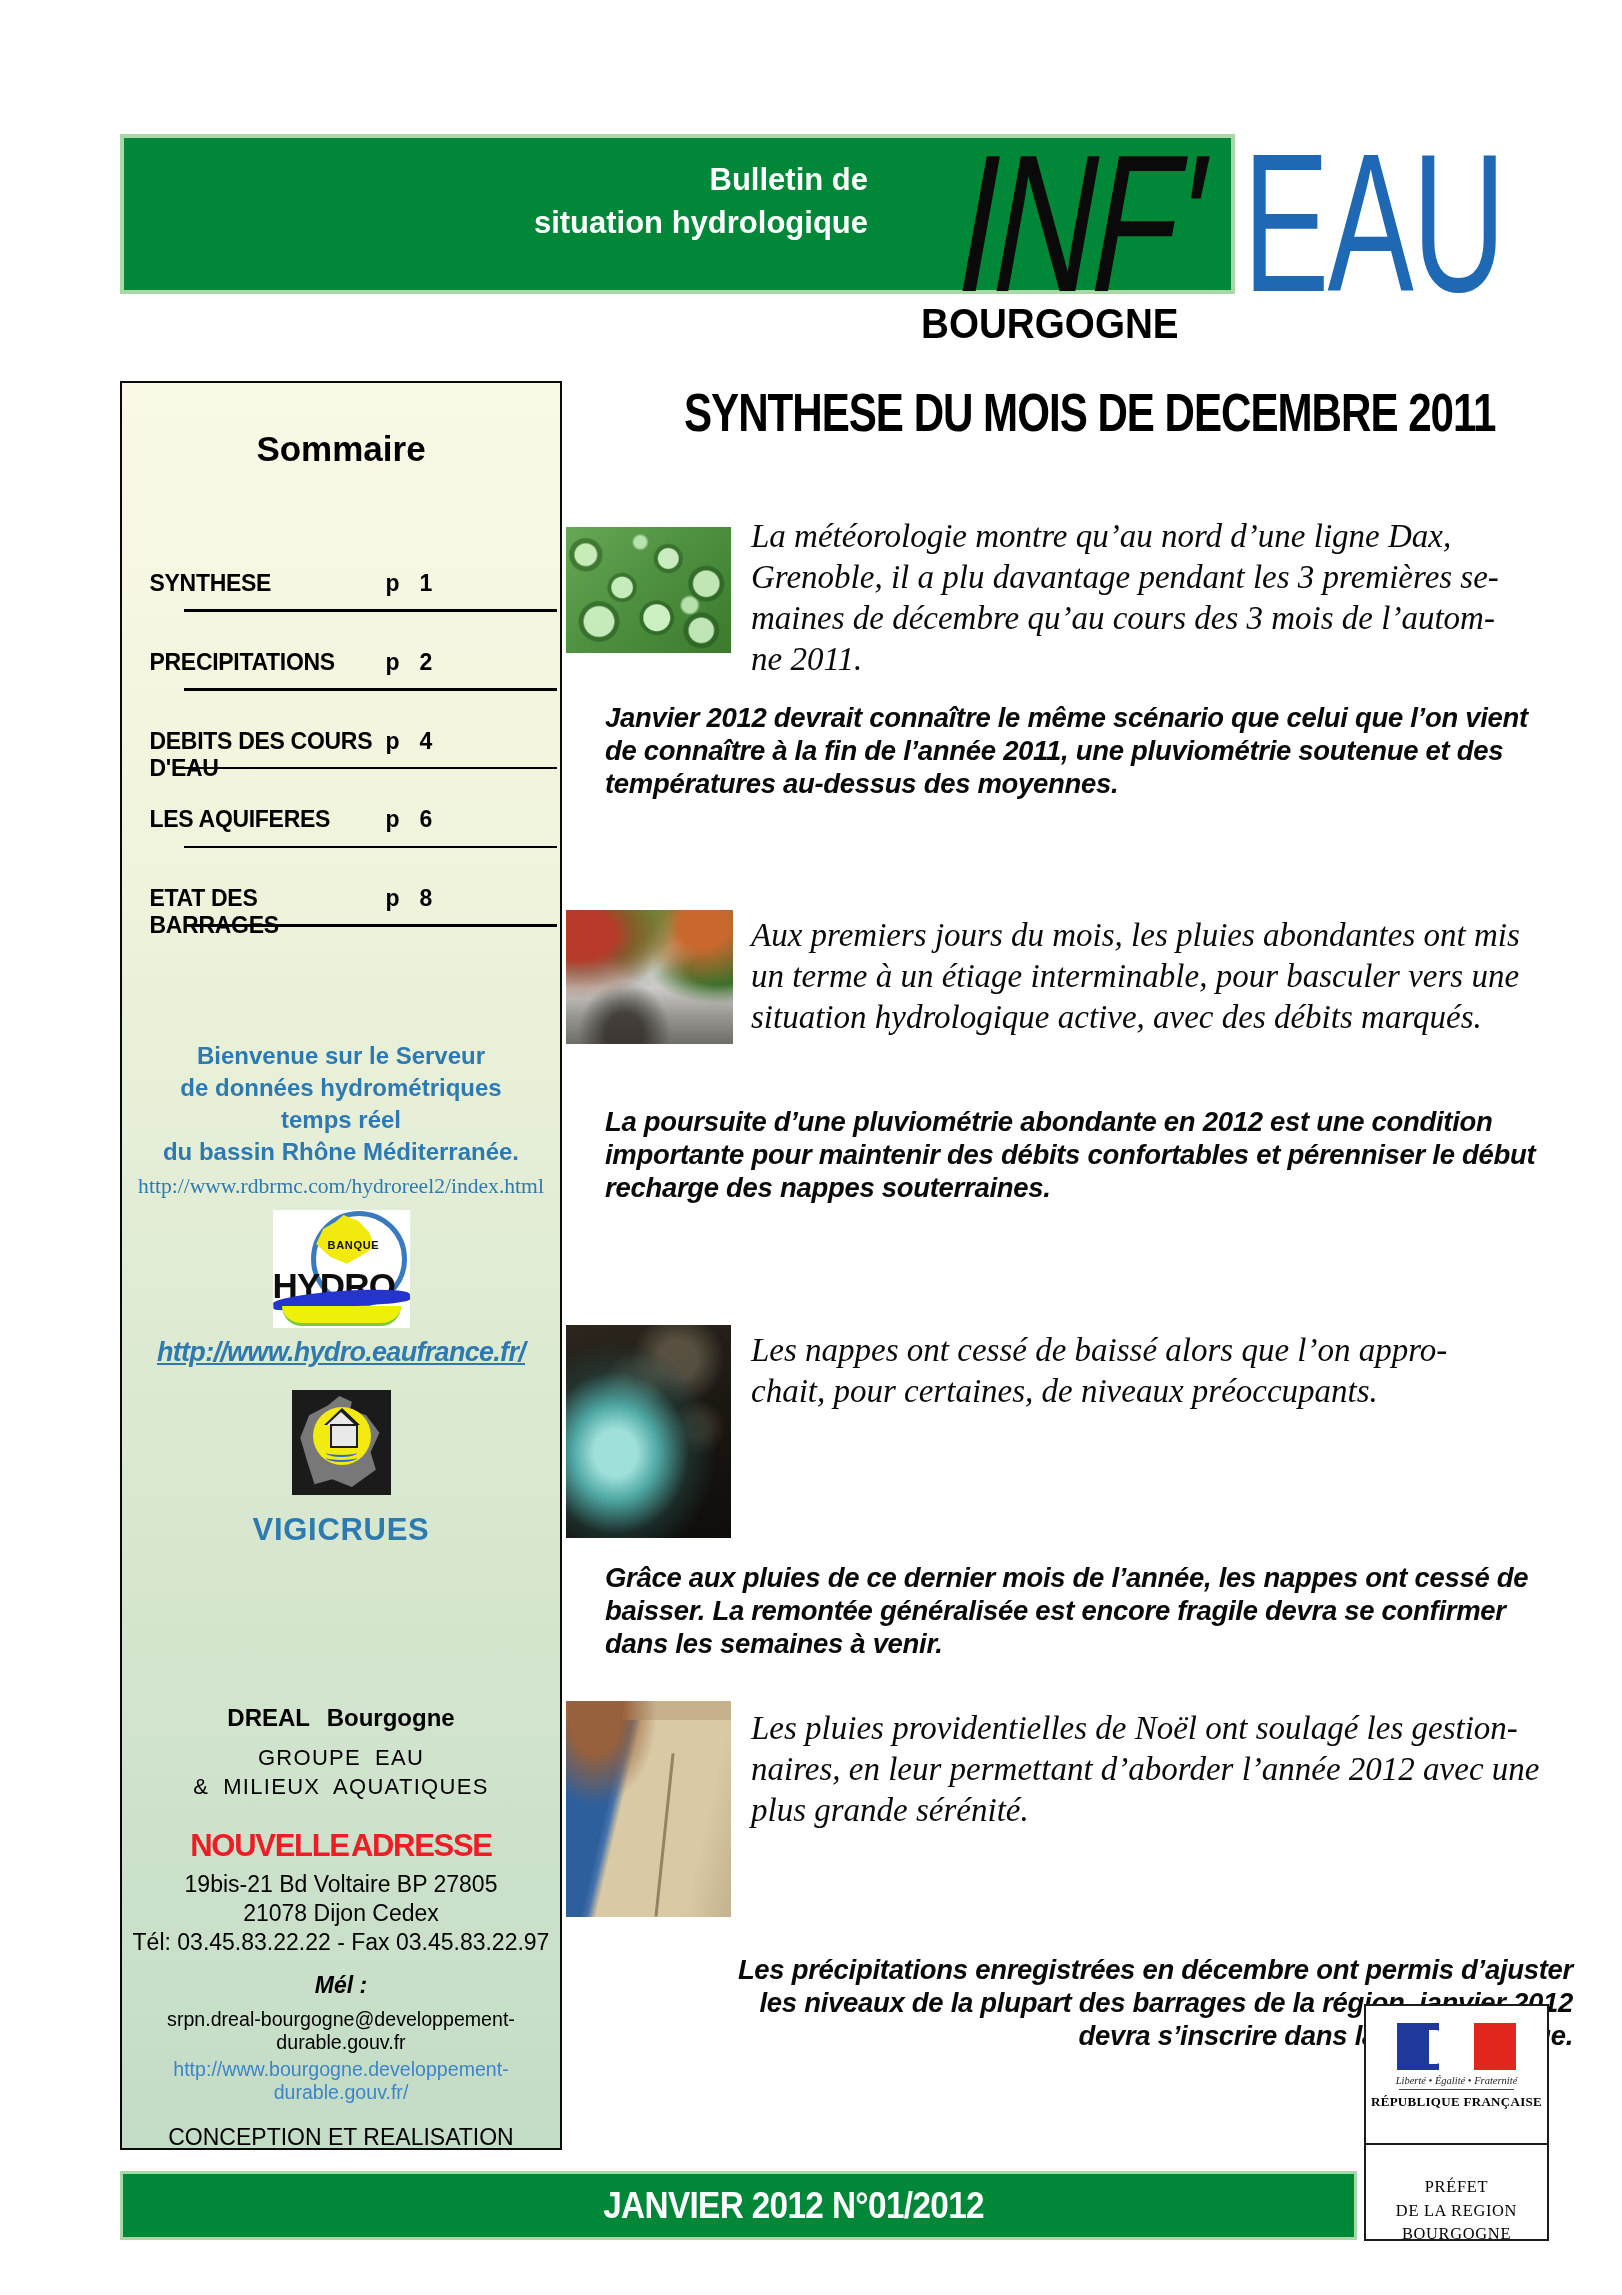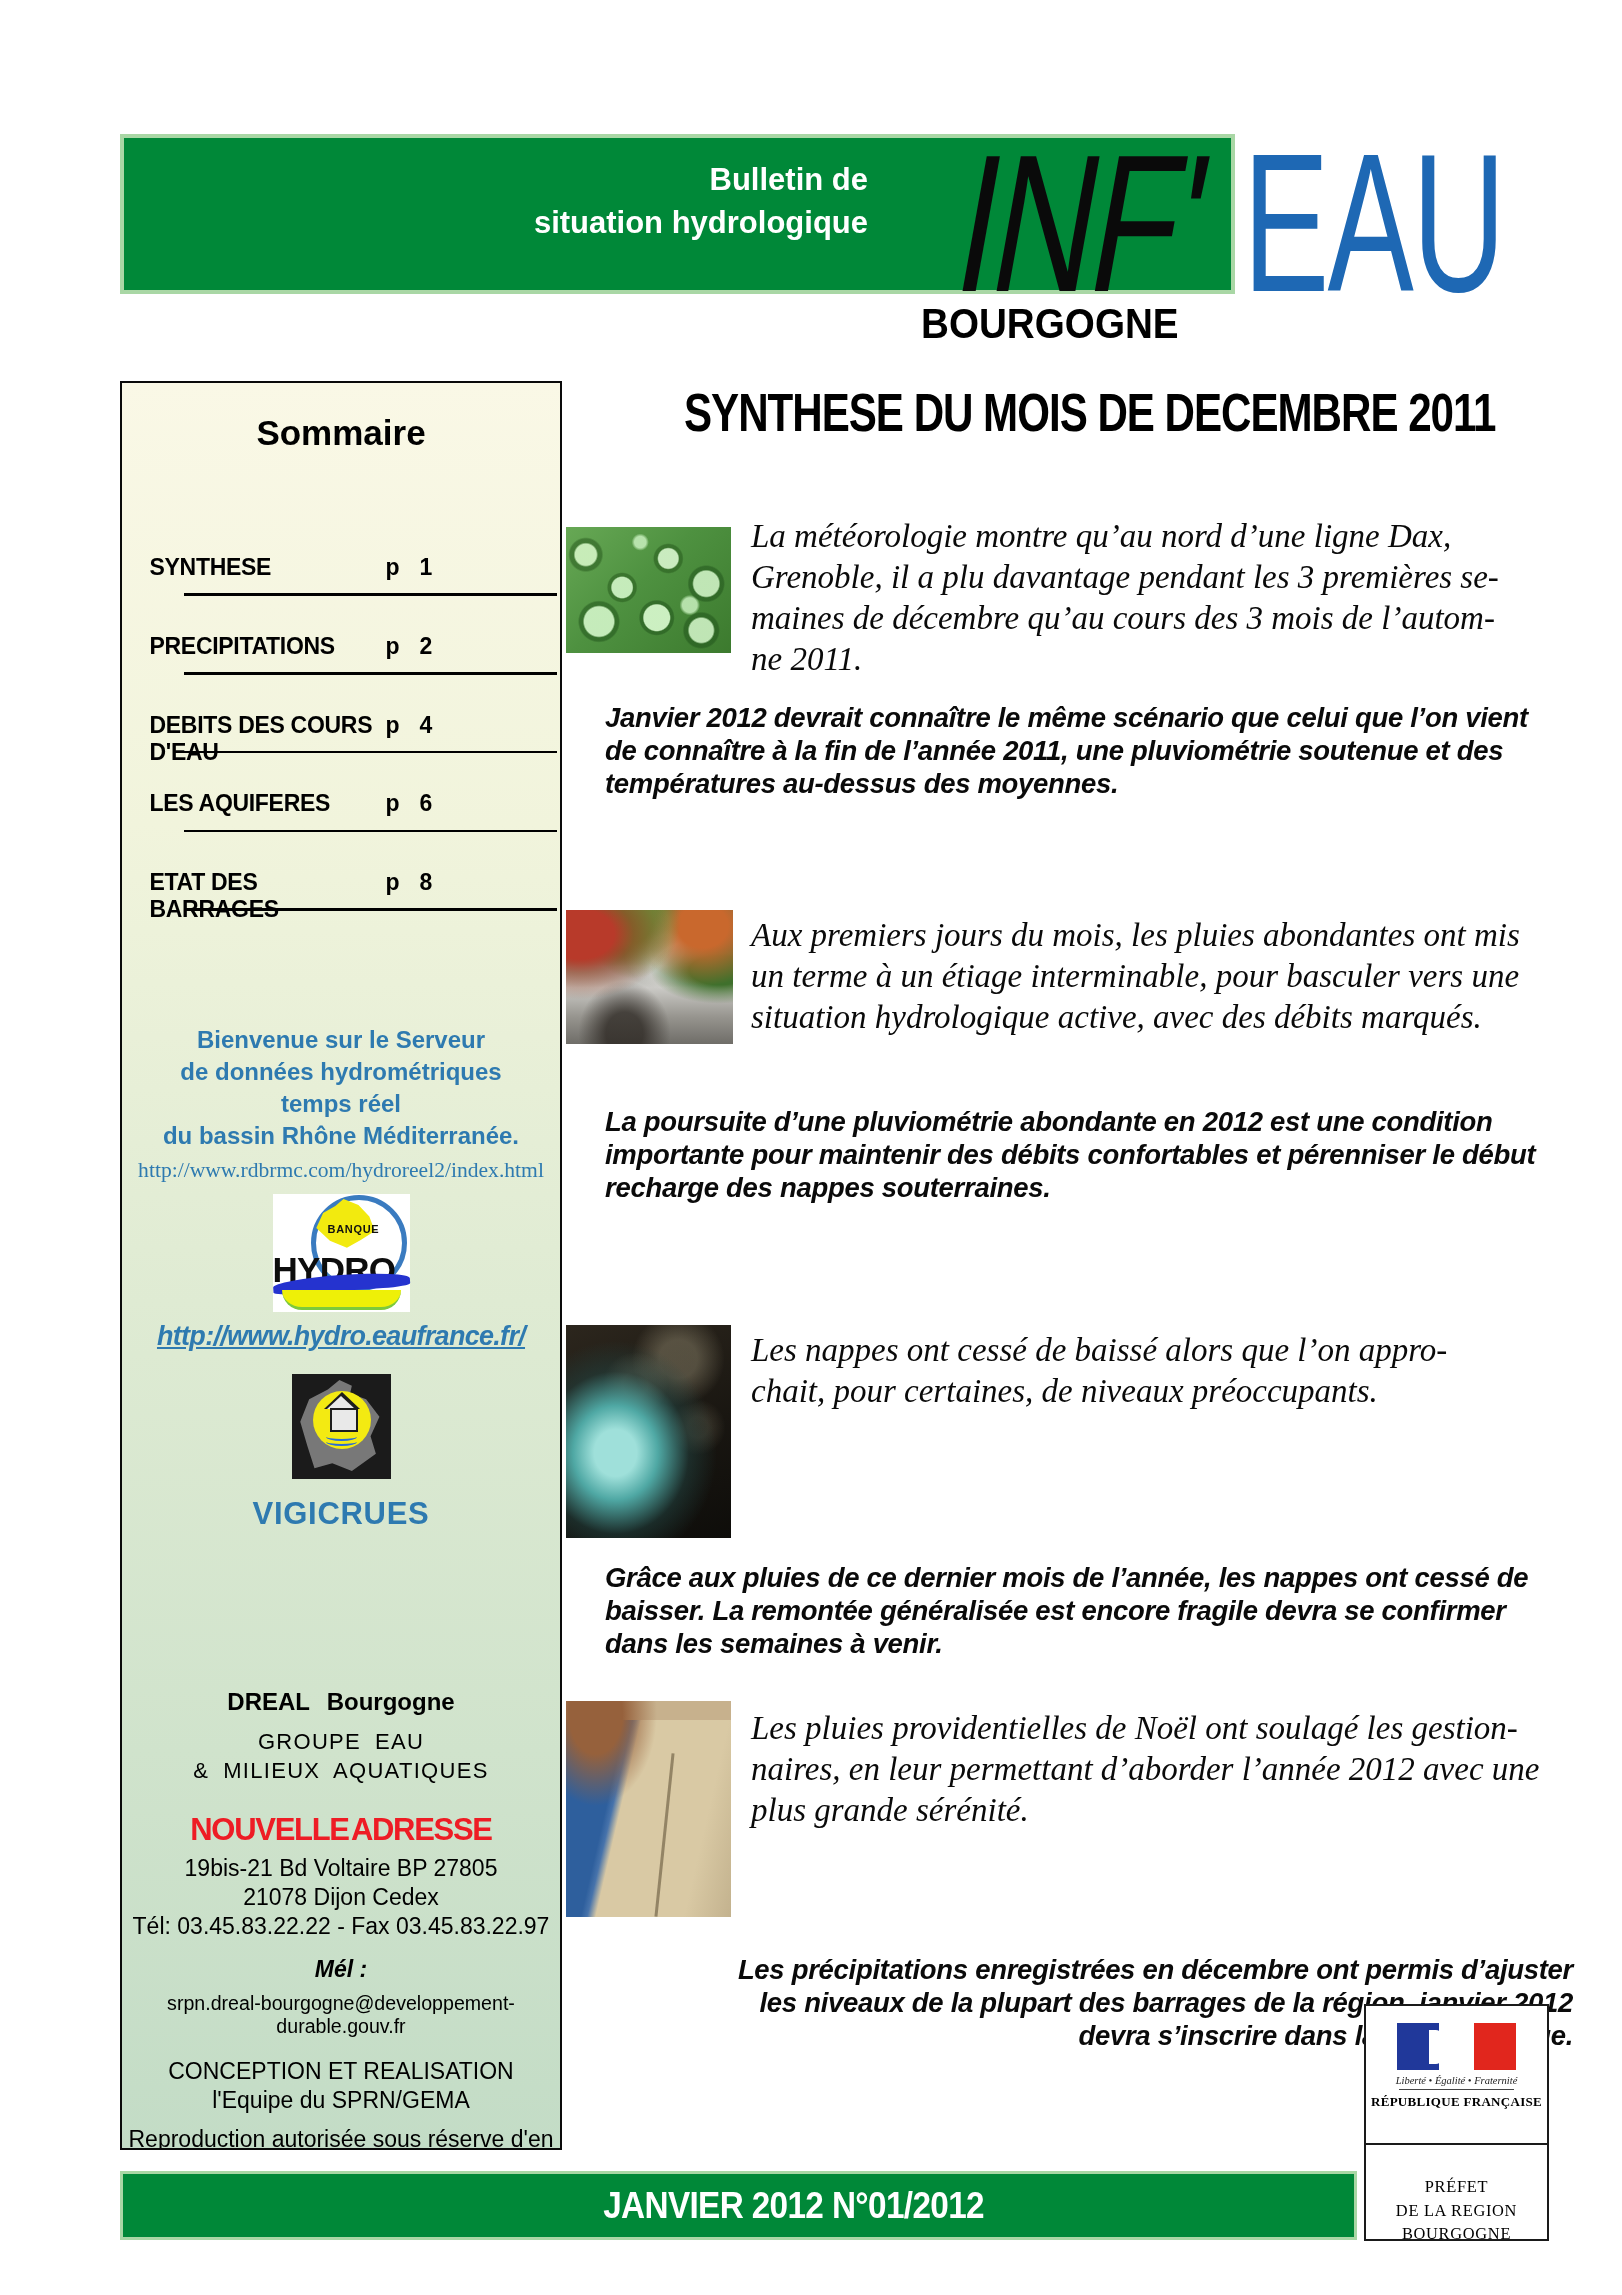--- a/index.html
+++ b/index.html
@@ -35,21 +35,21 @@
     font-size:54px;font-weight:bold;white-space:nowrap;
     transform:scaleX(.78);transform-origin:center top;letter-spacing:-1.3px;
   }
   
   .sidebar{
     position:absolute;left:120px;top:381px;width:442px;height:1769px;
     box-sizing:border-box;border:2.6px solid #0a0a0a;
     background:linear-gradient(180deg,#faf8e6 0%,#f1f4dc 25%,#ddead2 55%,#c3dcc6 100%);
     overflow:hidden;text-align:center;
   }
-  .sommaire{margin-top:30px;font-size:35px;font-weight:bold;}
+  .sommaire{margin-top:46px;font-size:35px;font-weight:bold;}
   .toc{margin-top:101px;}
   .toc-row{display:flex;align-items:baseline;padding-left:27.5px;text-align:left;
     font-size:23px;font-weight:bold;height:30px;}
   .toc-label{width:236px;letter-spacing:-0.3px;}
   .toc-p{width:34px;}
   .toc-rule{height:2.6px;background:#000;margin:9.2px 2.6px 37px 62px;}
   .server-welcome{margin-top:113px;font-size:24px;font-weight:bold;color:#2e7ab0;
     line-height:32px;white-space:pre-line;}
   .server-url{margin-top:6.5px;font-family:"Liberation Serif",serif;font-size:21.6px;color:#2e7ab0;}
   
@@ -243,20 +243,21 @@
     <div class="org-name">DREAL Bourgogne</div>
     <div class="org-group">GROUPE EAU
 &amp; MILIEUX AQUATIQUES</div>
 
     <div class="new-address">NOUVELLE ADRESSE</div>
     <div class="address">19bis-21 Bd Voltaire BP 27805
 21078 Dijon Cedex
 Tél: 03.45.83.22.22 - Fax 03.45.83.22.97</div>
     <div class="mel"><b>Mél :</b></div>
     <div class="email">srpn.dreal-bourgogne@developpement-durable.gouv.fr</div>
+    <div class="website">http://www.bourgogne.developpement-durable.gouv.fr/</div>
 
     <div class="credits">CONCEPTION ET REALISATION
 l'Equipe du SPRN/GEMA</div>
     <div class="license">Reproduction autorisée sous réserve d'en
 mentionner la source</div>
   </div>
 
   <div class="photo photo-droplets"></div>
   <div class="lead" style="left:751px;top:516px;">La météorologie montre qu’au nord d’une ligne Dax,
 Grenoble, il a plu davantage pendant les 3 premières se-

